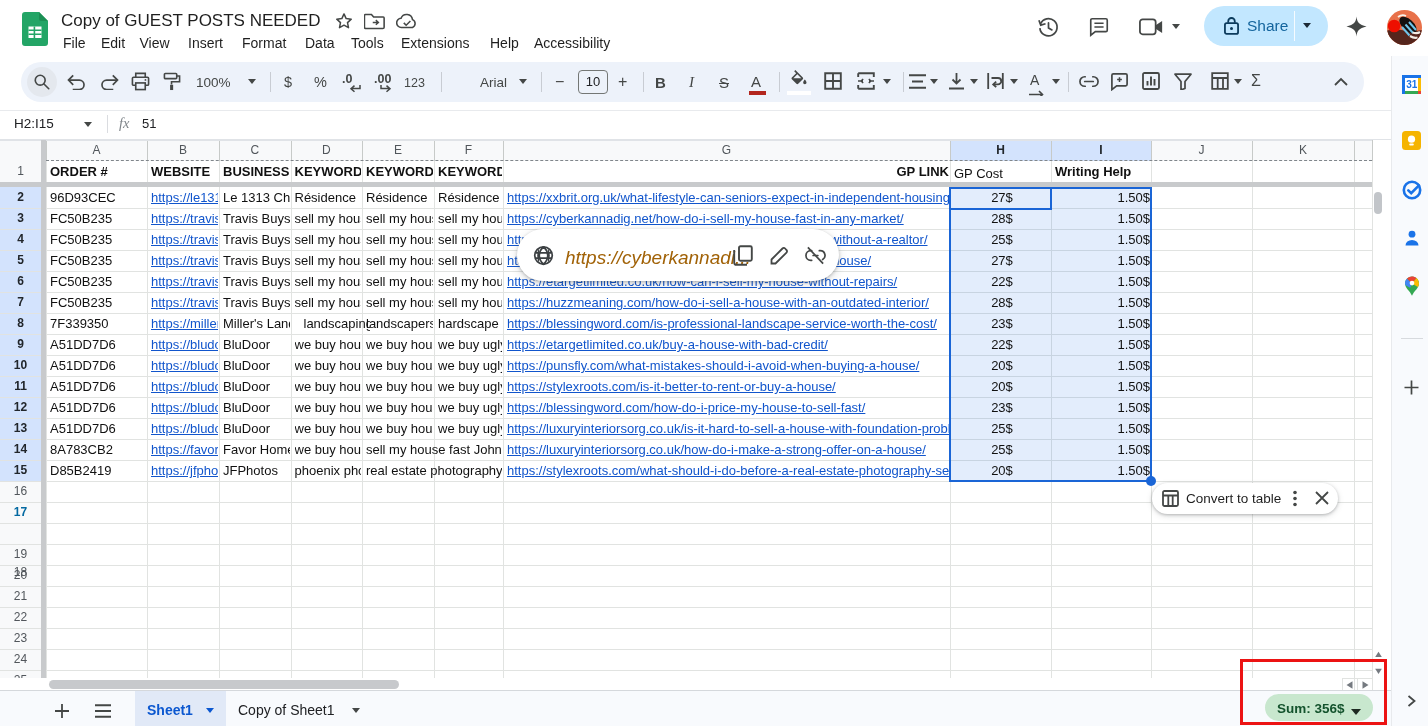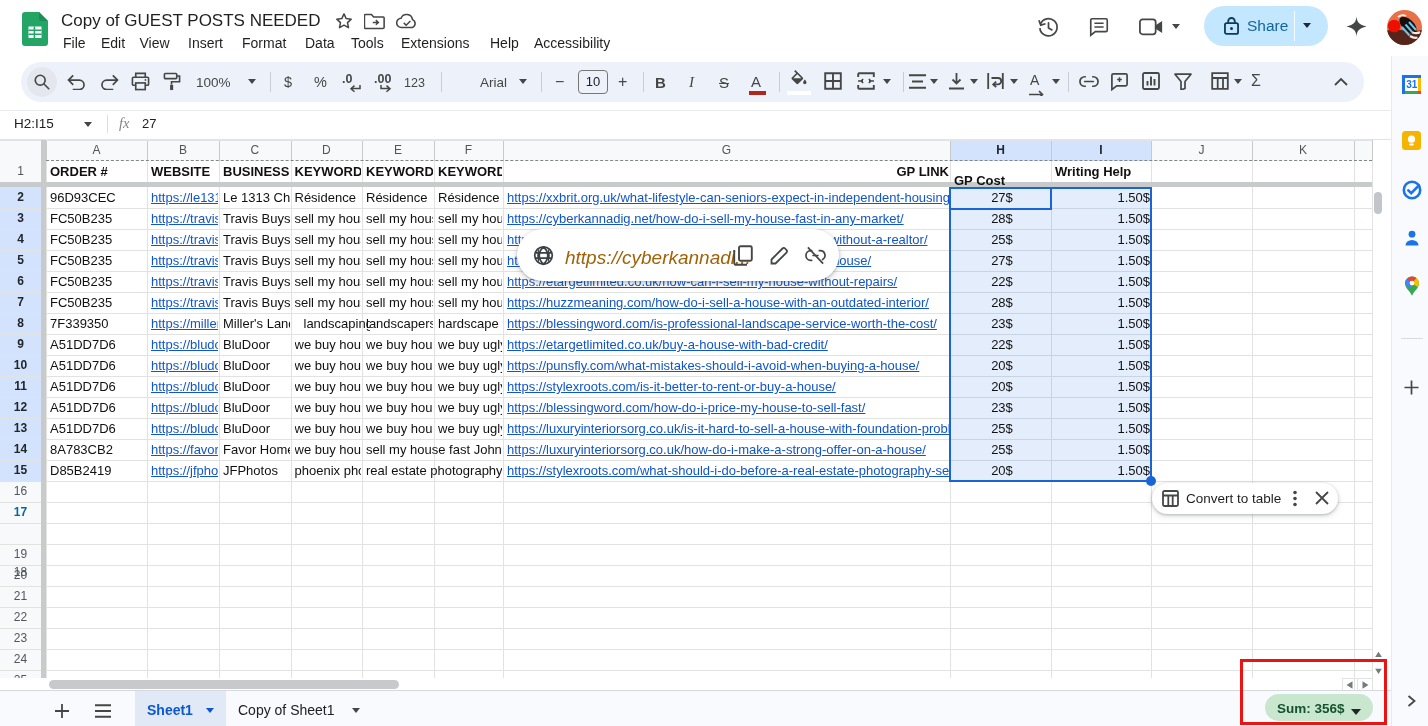--- a/index.html
+++ b/index.html
@@ -192,21 +192,21 @@
 <div class="car" style="left:1234px;top:79px;"></div>
 <div class="ab" style="left:1251px;top:72px;font-size:16px;color:#444746;">Σ</div>
 <svg class="ab" style="left:1334px;top:77px" width="14" height="9" viewBox="0 0 14 9">
     <path d="M1 8 L7 2 13 8" fill="none" stroke="#444746" stroke-width="1.8"></path>
   </svg>
 <div class="ab" style="left:0px;top:110px;width:1391px;height:1px;background:#e8eaed;"></div>
 <div class="ab" style="left:14px;top:116px;font-size:13.5px;color:#202124;">H2:I15</div>
 <div class="car" style="left:84px;top:122px;"></div>
 <div class="vdiv" style="left:107px;top:115px;height:18px;background:#dadce0;"></div>
 <div class="ab" style="left:119px;top:115px;font-size:14.5px;font-style:italic;color:#80868b;font-family:'Liberation Serif',serif;">fx</div>
-<div class="ab" style="left:142px;top:116px;font-size:13px;color:#202124;">27</div>
+<div class="ab" style="left:142px;top:116px;font-size:13px;color:#202124;">51</div>
 <div class="ab" style="left:0px;top:139px;width:1391px;height:1px;background:#e0e3e7;"></div>
 <div class="ab" style="left:0px;top:140px;width:1372px;height:21px;background:#f8f9fa;"></div>
 <div class="ab" style="left:950px;top:140px;width:201px;height:21px;background:#d3e3fd;"></div>
 <div class="hdrL" style="left:46px;top:140px;width:101px;">A</div>
 <div class="hdrL" style="left:147px;top:140px;width:72px;">B</div>
 <div class="hdrL" style="left:219px;top:140px;width:71.5px;">C</div>
 <div class="hdrL" style="left:290.5px;top:140px;width:71.5px;">D</div>
 <div class="hdrL" style="left:362px;top:140px;width:72px;">E</div>
 <div class="hdrL" style="left:434px;top:140px;width:69px;">F</div>
 <div class="hdrL" style="left:503px;top:140px;width:447px;">G</div>
@@ -320,21 +320,21 @@
 <div class="ab" style="left:0px;top:182px;width:1372px;height:5px;background:#c8cacc;"></div>
 <div class="ab" style="left:0px;top:690px;width:1391px;height:1px;background:#d5d8dc;"></div>
 <div class="ab" style="left:950px;top:187px;width:201px;height:294px;background:rgba(27,106,227,0.12);"></div>
 <div class="cell " style="left:50px;top:161.0px;width:96px;font-weight:700;">ORDER #</div>
 <div class="cell " style="left:151px;top:161.0px;width:67px;font-weight:700;">WEBSITE</div>
 <div class="cell " style="left:223px;top:161.0px;width:66.5px;font-weight:700;">BUSINESS NAME</div>
 <div class="cell " style="left:294.5px;top:161.0px;width:66.5px;font-weight:700;">KEYWORD 1</div>
 <div class="cell " style="left:366px;top:161.0px;width:67px;font-weight:700;">KEYWORD 2</div>
 <div class="cell " style="left:438px;top:161.0px;width:64px;font-weight:700;">KEYWORD 3</div>
 <div class="cell " style="left:507px;top:161.0px;width:442px;font-weight:700;text-align:right;">GP LINK</div>
-<div class="cell " style="left:954px;top:170px;width:96px;font-weight:700;">GP Cost</div>
+<div class="cell " style="left:954px;top:163px;width:96px;font-weight:400;">GP Cost</div>
 <div class="cell " style="left:1055px;top:161.0px;width:95px;font-weight:700;">Writing Help</div>
 <div class="cell " style="left:50px;top:187.0px;width:96px;">96D93CEC</div>
 <div class="cell " style="left:151px;top:187.0px;width:67px;"><span class="lnk">https://le1313.com/</span></div>
 <div class="cell " style="left:223px;top:187.0px;width:66.5px;">Le 1313 Chambres</div>
 <div class="cell " style="left:294.5px;top:187.0px;width:66.5px;">Résidence</div>
 <div class="cell " style="left:366px;top:187.0px;width:67px;">Résidence</div>
 <div class="cell " style="left:438px;top:187.0px;width:64px;">Résidence</div>
 <div class="cell " style="left:507px;top:187.0px;width:442px;"><span class="lnk">https://xxbrit.org.uk/what-lifestyle-can-seniors-expect-in-independent-housing/</span></div>
 <div class="cell " style="left:954px;top:187.0px;width:96px;text-align:center;">27$</div>
 <div class="cell " style="left:1055px;top:187.0px;width:95px;text-align:right;">1.50$</div>

